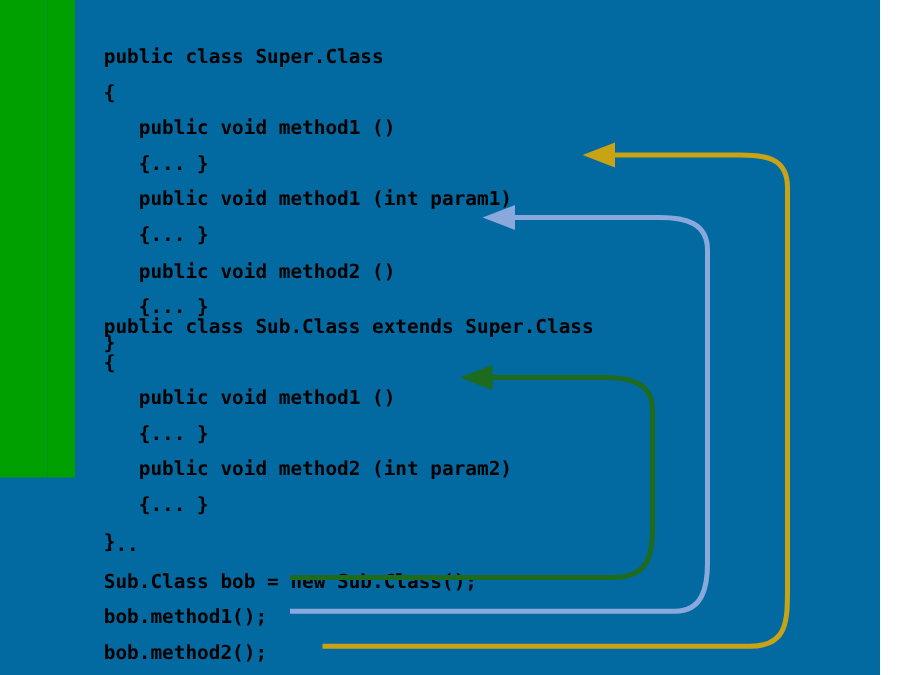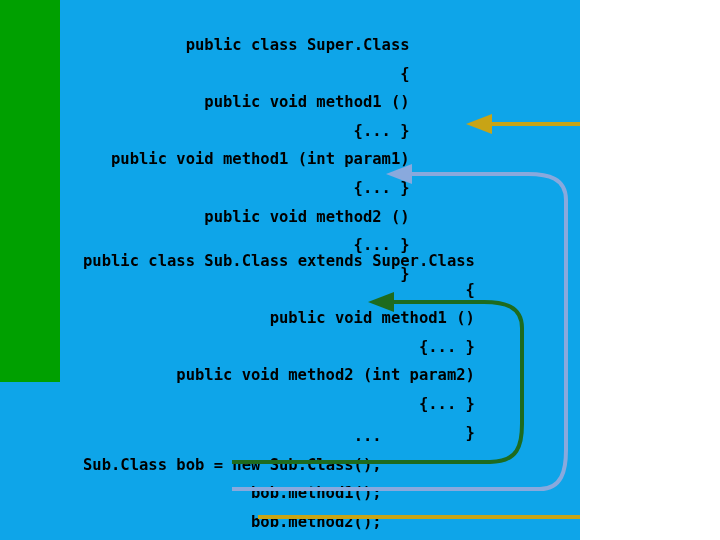--- a/index.html
+++ b/index.html
@@ -2,26 +2,25 @@
 <html><head>
 <meta charset="utf-8">
 <style>
   html, body {
     margin: 0;
     padding: 0;
     background: #ffffff;
   }
   #slide {
     position: relative;
-    width: 580px;
+    width: 704px;
     height: 540px;
-    background: #0ea5e9;
+    background: #0369a1;
     overflow: hidden;
     font-family: "DejaVu Sans Mono", monospace;
-    text-align: right;
   }
   
   .green-bar {
     position: absolute;
     left: 38px;
     top: 0;
     width: 22px;
     height: 382px;
     background: #00a000;
   }

